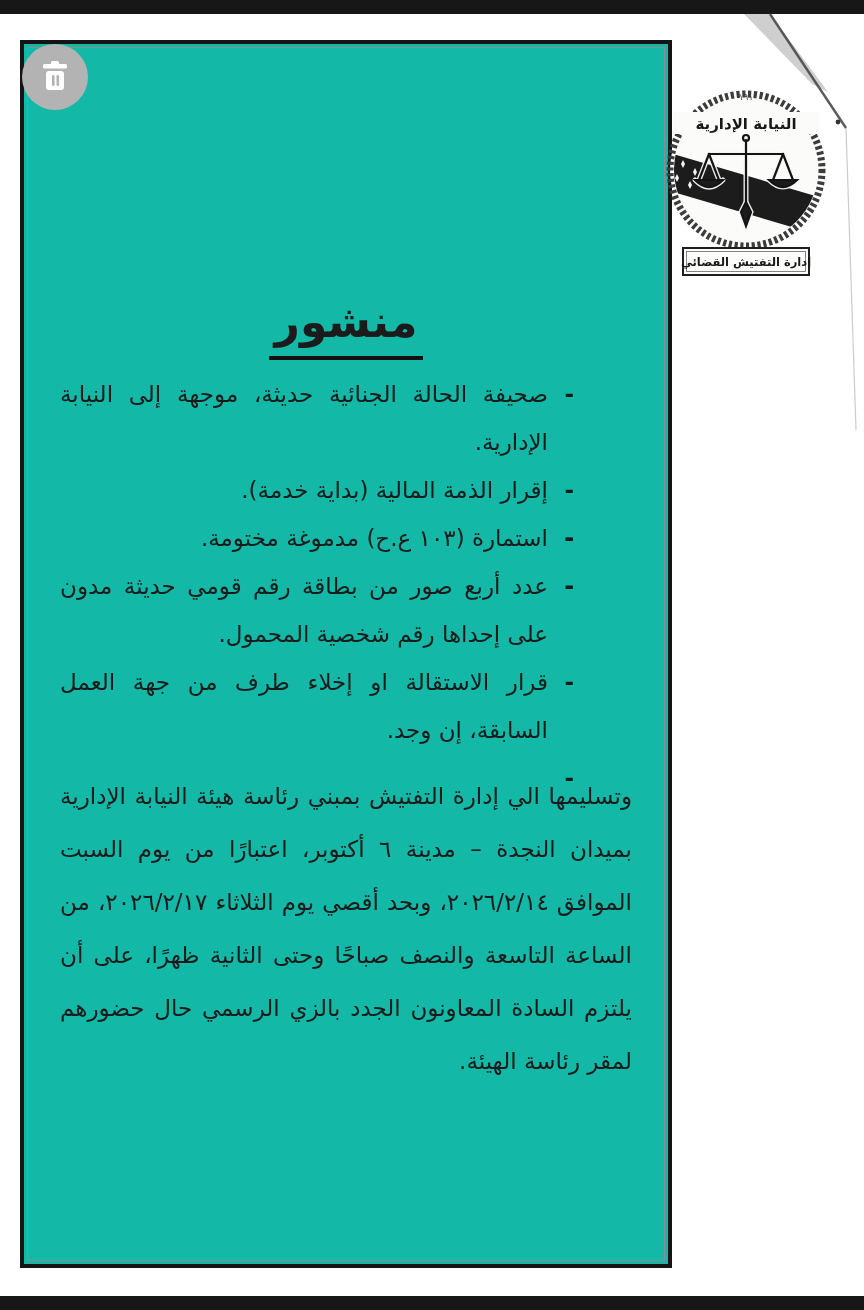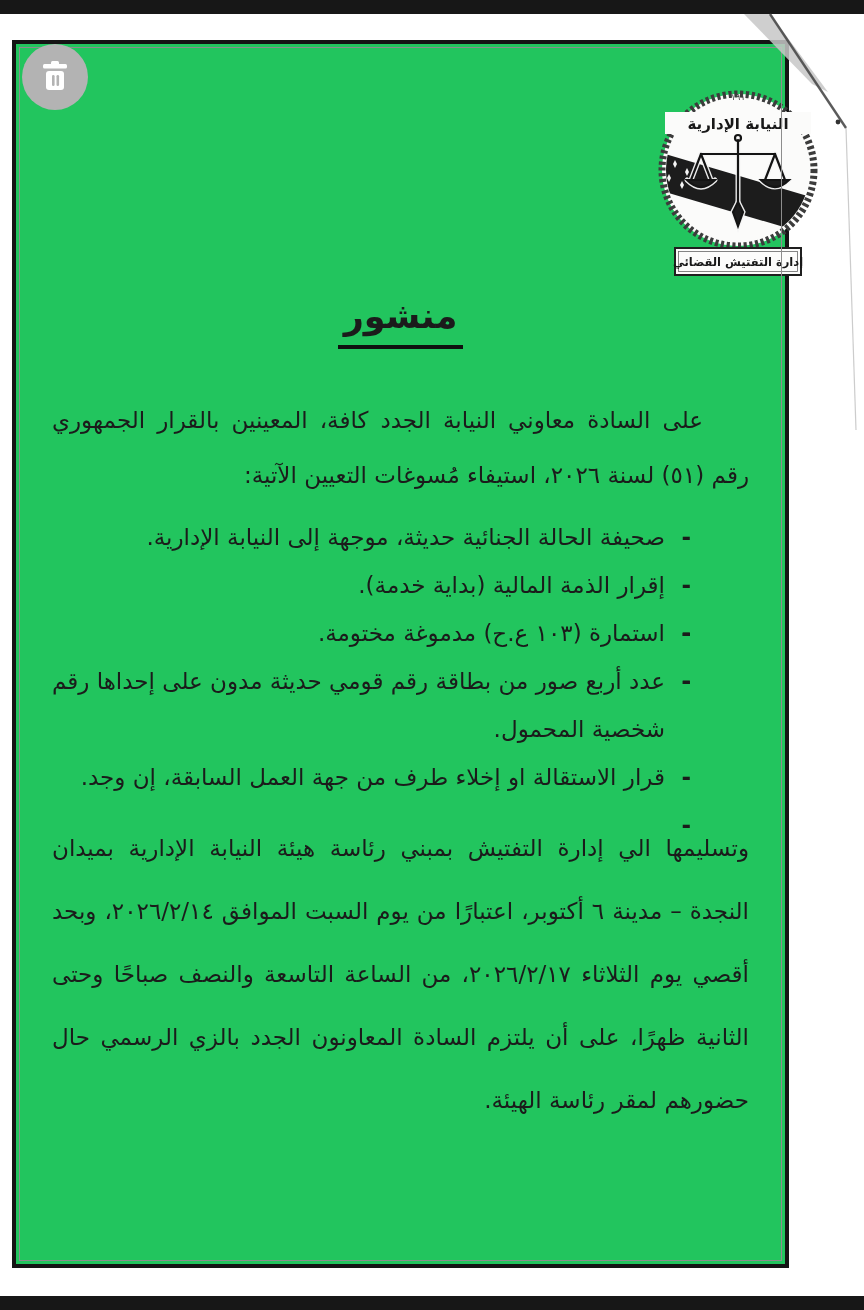--- a/index.html
+++ b/index.html
@@ -3,37 +3,37 @@
 <meta charset="utf-8">
 <style>
   html,body{margin:0;padding:0;background:#fff;}
   .canvas{position:relative;width:864px;height:1310px;background:#ffffff;overflow:hidden;
           font-family:"DejaVu Sans",sans-serif;}
   .bar{position:absolute;left:0;width:864px;background:#171717;}
   .bar.top{top:0;height:14px;}
   .bar.bottom{top:1296px;height:14px;}
 
   
-  .page{position:absolute;left:12px;top:40px;width:777px;height:1228px;box-sizing:border-box;
-        background:#22c55e;border:4px solid #141414;direction:rtl;color:#1b1b1b;}
+  .page{position:absolute;left:20px;top:40px;width:652px;height:1228px;box-sizing:border-box;
+        background:#14b8a6;border:4px solid #141414;direction:rtl;color:#1b1b1b;}
   .page::after{content:"";position:absolute;inset:3px;border:1px solid #8d8d8d;pointer-events:none;}
 
   .content{position:relative;padding:0 36px;}
 
   .title-wrap{text-align:center;margin-top:252px;}
-  .doc-title{display:inline-block;font-size:35px;font-weight:bold;letter-spacing:1px;
+  .doc-title{display:inline-block;font-size:44px;font-weight:bold;letter-spacing:1px;
              padding:0 6px 9px;border-bottom:4px solid #101010;}
 
   .intro{margin:44px 0 0;font-size:23px;line-height:55px;text-align:justify;text-indent:46px;}
 
   ul.reqs{list-style:none;margin:10px 84px 0 0;padding:0;font-size:23px;}
   ul.reqs li{position:relative;line-height:48px;text-align:justify;}
   ul.reqs .dash{position:absolute;right:-26px;top:0;font-weight:bold;}
 
-  .closing{margin:16px 0 0;font-size:23px;line-height:63px;text-align:justify;}
+  .closing{margin:16px 0 0;font-size:23px;line-height:53px;text-align:justify;}
 
   
   .delete-btn{position:absolute;left:22px;top:44px;width:66px;height:66px;border-radius:50%;
               background:#b3b3b3;border:none;display:flex;align-items:center;justify-content:center;
               cursor:pointer;padding:0;}
 
   .seal{position:absolute;left:637px;top:40px;}
   .seal text{font-family:"DejaVu Sans",sans-serif;}
 
   .artifacts{position:absolute;left:0;top:0;pointer-events:none;}
@@ -95,21 +95,20 @@
       <rect x="25.5" y="167.5" width="119" height="20" fill="none" stroke="#666" stroke-width="0.8"></rect>
       <text x="85" y="182" text-anchor="middle" font-size="11.5" font-weight="bold" fill="#181818">إدارة التفتيش القضائي</text>
     </svg>
 
     <div class="content">
 
       <div class="title-wrap">
         <span class="doc-title">منشور</span>
       </div>
 
-      <p class="intro">على السادة معاوني النيابة الجدد كافة، المعينين بالقرار الجمهوري رقم (٥١) لسنة ٢٠٢٦، استيفاء مُسوغات التعيين الآتية:</p>
 
       <ul class="reqs">
         <li><span class="dash">-</span><span>صحيفة الحالة الجنائية حديثة، موجهة إلى النيابة الإدارية.</span></li>
         <li><span class="dash">-</span><span>إقرار الذمة المالية (بداية خدمة).</span></li>
         <li><span class="dash">-</span></li>
         <li><span class="dash">-</span></li>
         <li><span class="dash">-</span><span>استمارة (١٠٣ ع.ح) مدموغة مختومة.</span></li>
         <li><span class="dash">-</span></li>
         <li><span class="dash">-</span><span>عدد أربع صور من بطاقة رقم قومي حديثة مدون على إحداها رقم شخصية المحمول.</span></li>
         <li><span class="dash">-</span><span>قرار الاستقالة او إخلاء طرف من جهة العمل السابقة، إن وجد.</span></li>

